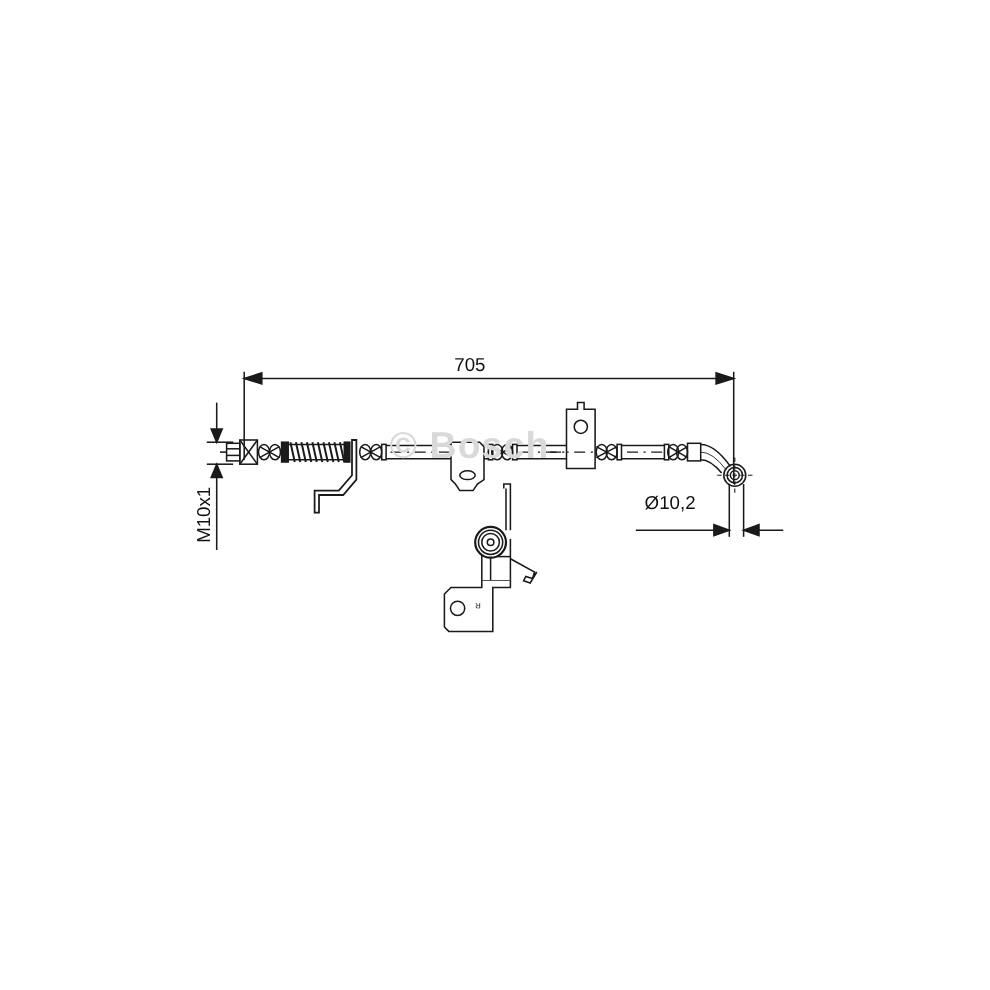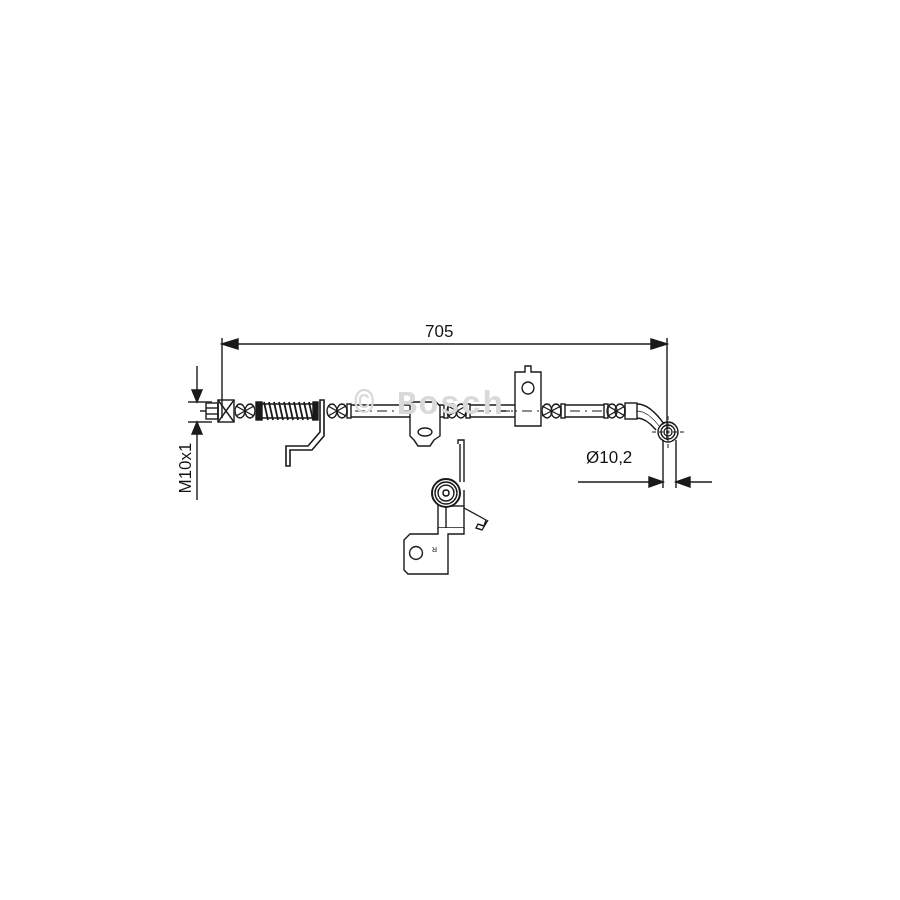--- a/index.html
+++ b/index.html
@@ -1,19 +1,19 @@
 <!DOCTYPE html>
 <html><head>
   <meta charset="utf-8">
   <style>
     html, body { margin: 0; padding: 0; background: #ffffff; }
     body { width: 900px; height: 900px; position: relative; overflow: hidden; font-family: "Liberation Sans", sans-serif; }
     #drawing { position: absolute; left: 0; top: 0; width: 900px; height: 900px; }
     .dim-text { position: absolute; font-family: "Liberation Sans", sans-serif; color: #111; font-size: 17px; }
-    .watermark { position: absolute; font-family: Liberation Mono, monospace; font-weight: bold; color: #d9d9d9; font-size: 34px; letter-spacing: 1px; }
+    .watermark { position: absolute; font-family: Liberation Sans, sans-serif; font-weight: bold; color: #d9d9d9; font-size: 34px; letter-spacing: 1px; }
   </style>
 </head>
 <body>
 
 <svg id="drawing" width="900" height="900" viewBox="0 0 900 900" xmlns="http://www.w3.org/2000/svg">
   <g fill="none" stroke="#1a1a1a" stroke-width="1.4">
 
     <g>
       <line x1="222" y1="338" x2="222" y2="418"></line>
       <line x1="667" y1="338" x2="667" y2="440"></line>
@@ -171,19 +171,19 @@
       <circle cx="416" cy="553" r="6.5"></circle>
     </g>
   </g>
 </svg>
 
 <div class="watermark" style="left:354px; top:386px;">
   <span>©</span>
   <span>Bosch</span>
 </div>
 
-<div class="dim-text" style="left:425px; top:322px;">705</div>
+<div class="dim-text" style="left:413px; top:322px;">705</div>
 
 <div class="dim-text" style="left:160px; top:458px; transform: rotate(-90deg); transform-origin: center;">M10x1</div>
 
 <div class="dim-text" style="left:586px; top:448px;">Ø10,2</div>
 
 <div class="dim-text" style="left:432px; top:546px; font-size:7px; transform: rotate(180deg);">R</div>
 
 </body></html>

